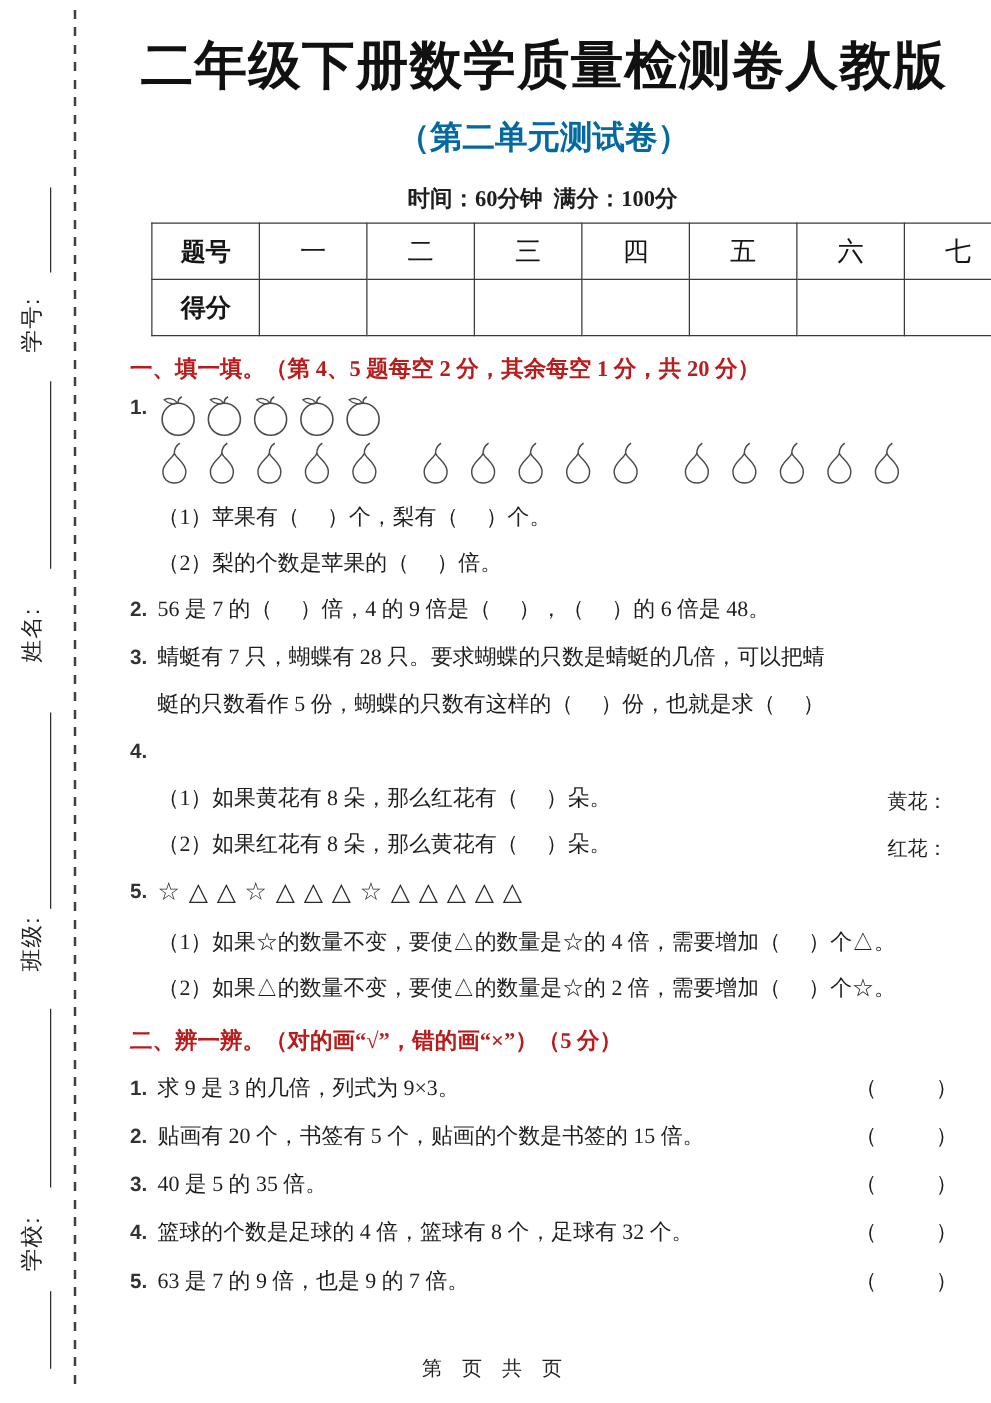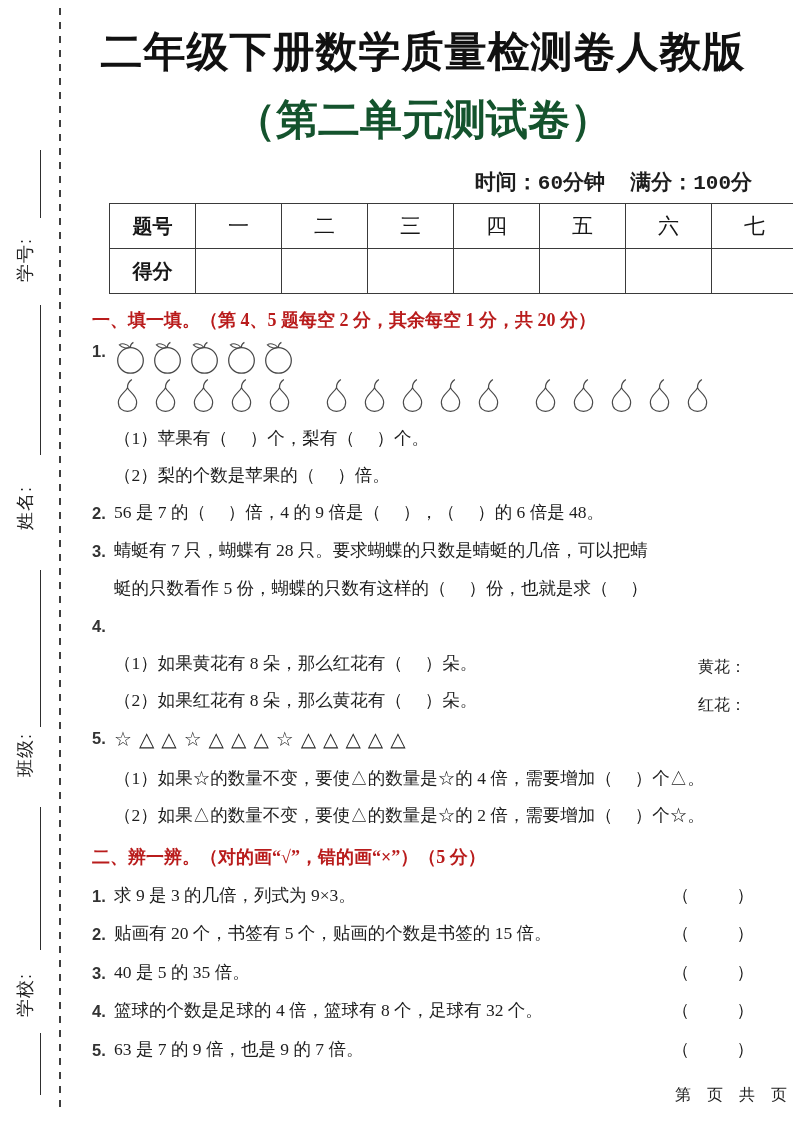--- a/index.html
+++ b/index.html
@@ -8,27 +8,27 @@
 
   
   .fold-line{position:absolute;left:59px;top:8px;width:2px;height:1100px;
              background:repeating-linear-gradient(to bottom,#3f3f3f 0 7px,transparent 7px 14px);}
   .side-line{position:absolute;left:40px;width:0;border-left:1.6px solid #2e2e2e;}
   .side-label{position:absolute;width:90px;height:24px;left:-20px;text-align:center;
               transform:rotate(-90deg);font-size:18px;letter-spacing:1px;
               font-family:"Liberation Sans", sans-serif;color:#222;white-space:nowrap;}
 
   
-  .content{position:absolute;left:92px;top:24px;width:662px;}
+  .content{position:absolute;left:104px;top:24px;width:662px;}
   .title{margin:0;text-align:center;font-size:42px;font-weight:bold;letter-spacing:1px;
          font-family:"Liberation Sans", sans-serif;color:#111;}
-  .subtitle{margin:12px 0 0 0;text-align:center;font-size:42px;font-weight:bold;
-            font-family:"Liberation Sans", sans-serif;color:#14532d;}
-  .meta{margin-top:20px;text-align:right;font-size:21px;font-weight:bold;
-        font-family:Liberation Mono, monospace;padding-right:2px;white-space:pre-wrap;}
+  .subtitle{margin:12px 0 0 0;text-align:center;font-size:26px;font-weight:bold;
+            font-family:"Liberation Sans", sans-serif;color:#0369a1;}
+  .meta{margin-top:20px;text-align:center;font-size:18px;font-weight:bold;
+        font-family:Liberation Serif, serif;padding-right:2px;white-space:pre-wrap;}
 
   table.score{border-collapse:collapse;table-layout:fixed;margin:7px 0 0 17px;width:775px;
               font-family:Liberation Sans, sans-serif;}
   table.score td{border:1.5px solid #3a3a3a;height:42px;text-align:center;
                  font-size:21px;color:#161616;}
   table.score td.row-h{font-weight:bold;font-size:20px;}
 
   .sec-head{margin:14px 0 0 0;font-size:18px;font-weight:bold;line-height:24px;white-space:pre-wrap;color:#b91c1c;}
   .qline{margin-top:13px;font-size:17.5px;line-height:24px;white-space:pre-wrap;display:flex;align-items:flex-start;}
   .qnum{font-weight:bold;color:#333;width:22px;flex:0 0 22px;font-family:"Liberation Sans", sans-serif;font-size:16.5px;padding-top:1px;}
@@ -50,21 +50,21 @@
   .diag-label{font-size:16px;margin-right:6px;line-height:20px;}
 
   
   .seq{font-size:20px;letter-spacing:7px;line-height:28px;color:#2a2a2a;}
 
   
   .tf-row{display:flex;justify-content:space-between;margin-top:13.5px;font-size:17.5px;line-height:24px;}
   .tf-left{display:flex;align-items:flex-start;white-space:pre-wrap;}
   .blank{display:inline-flex;width:82px;justify-content:space-between;flex:0 0 82px;}
 
-  .footer{position:absolute;left:0;right:0;bottom:16px;text-align:right;
+  .footer{position:absolute;left:0;right:0;bottom:16px;text-align:center;
           font-size:16px;letter-spacing:6px;color:#222;white-space:pre-wrap;}
 </style>
 </head>
 <body>
 
 <div class="page">
 
   <div>
     <div class="fold-line"></div>
     <div class="side-line" style="top:150px;height:68px"></div>

